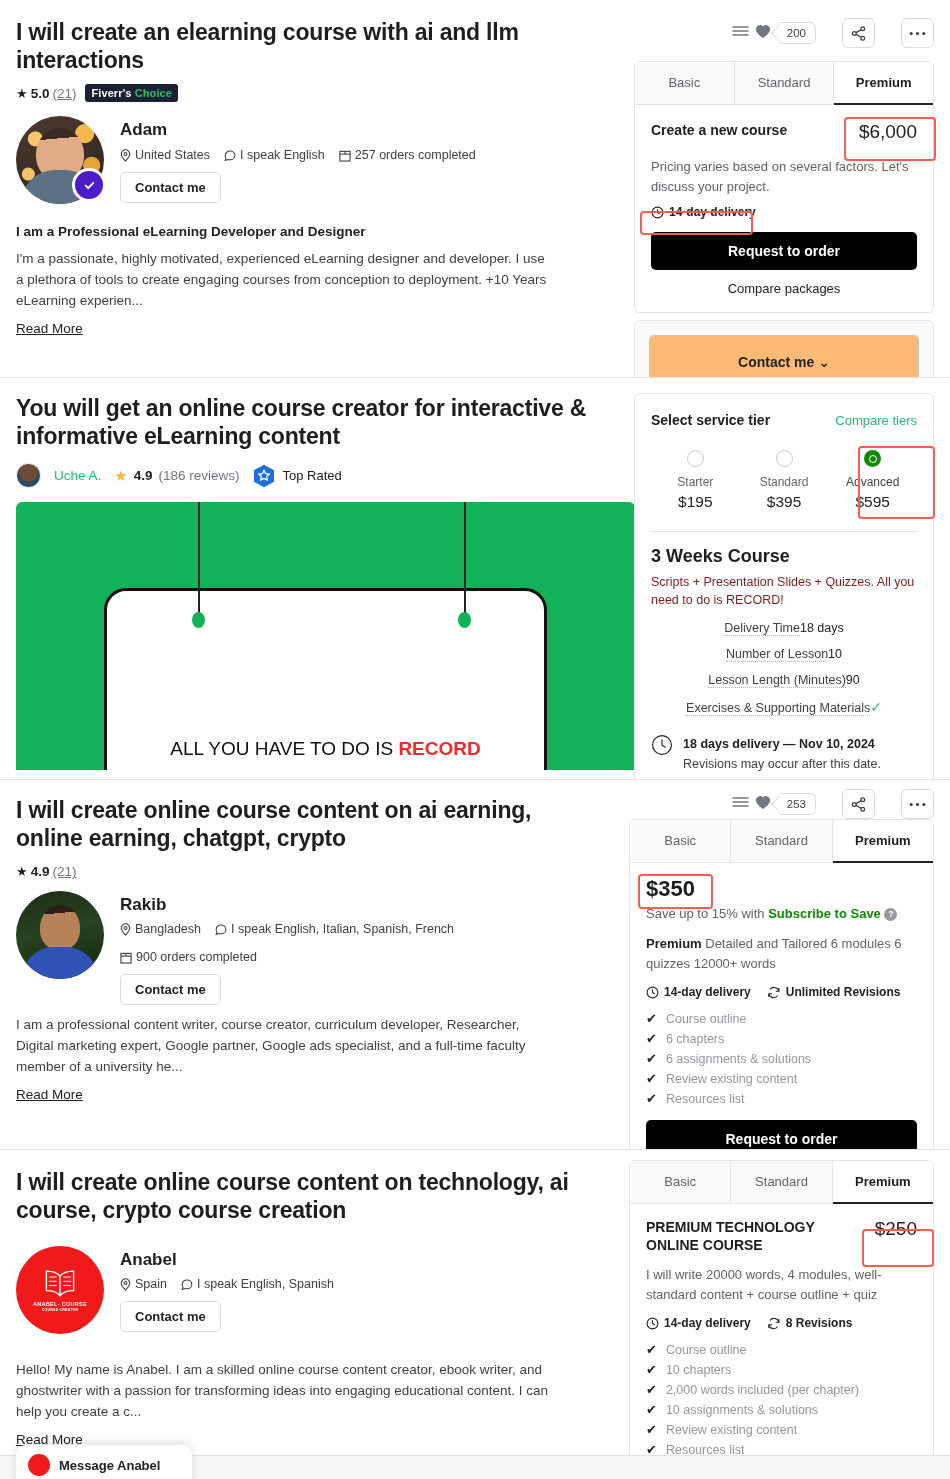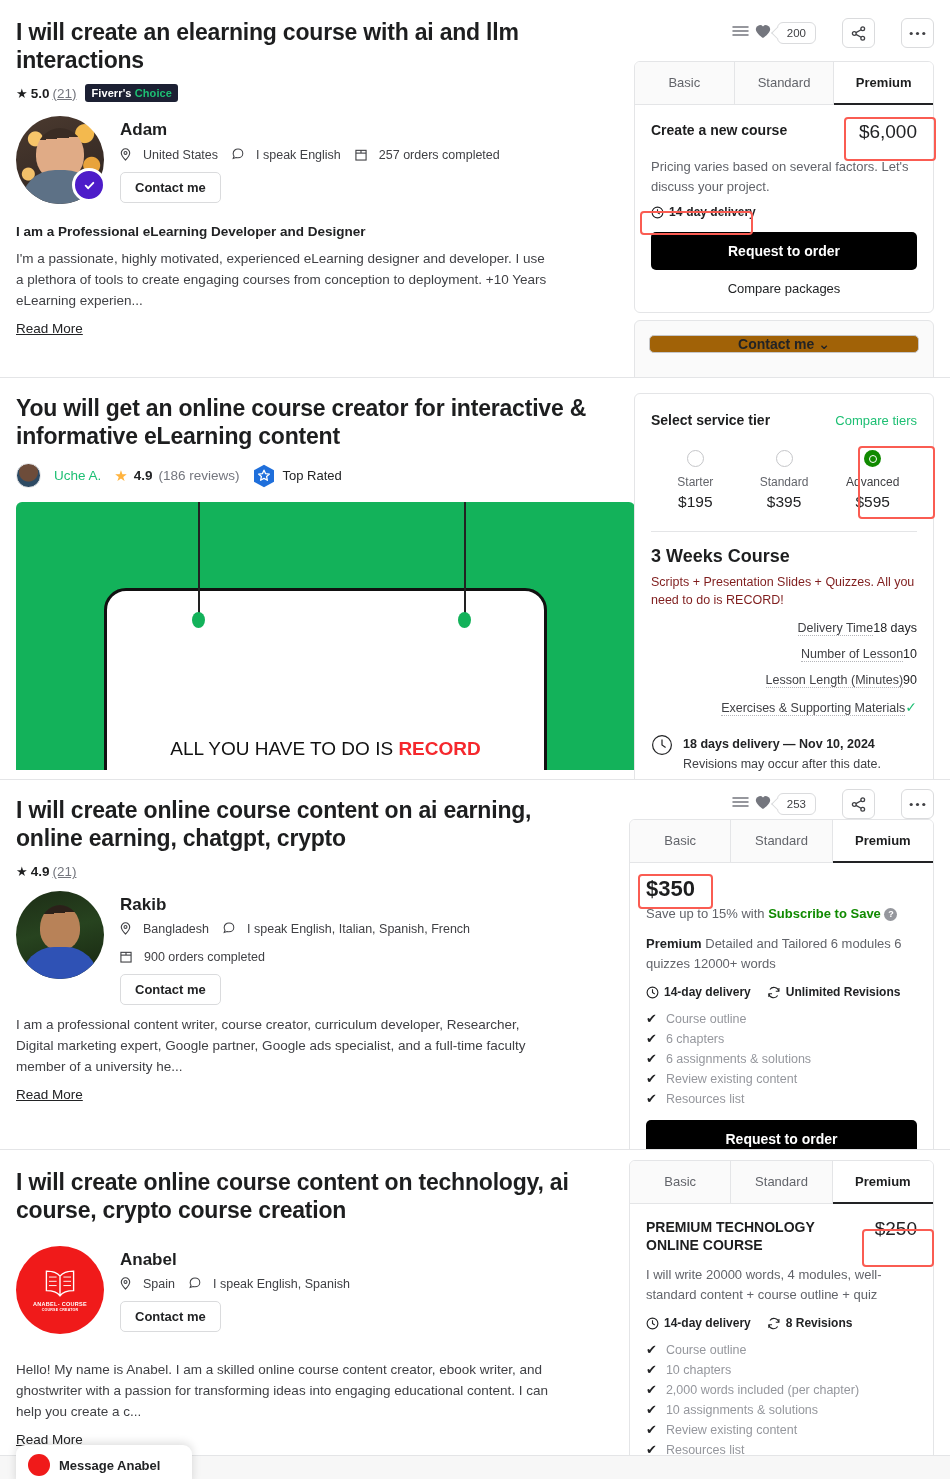--- a/index.html
+++ b/index.html
@@ -80,21 +80,21 @@
   .anabel-sub  { font-size:3.6px; font-weight:700; letter-spacing:.2px; margin-top:1px; }
 
   .verified-badge{
     position:absolute; right:-2px; bottom:2px; width:34px; height:34px;
     background:#4d1cc9; border-radius:50%; border:3px solid #fff;
     display:flex; align-items:center; justify-content:center; color:#fff;
   }
   .seller-info { padding-top:4px; }
   .seller-name { font-size:17px; font-weight:700; color:#1d1e1f; line-height:1.2;}
   .seller-meta { display:flex; flex-wrap:wrap; gap:14px; margin-top:7px; font-size:12.5px; color:#404145; align-items:center;}
-  .seller-meta .mi { display:flex; align-items:flex-start; gap:12px; }
+  .seller-meta .mi { display:flex; align-items:flex-end; gap:4px; }
   .contact-btn{
     margin-top:10px; display:inline-block; border:1px solid #dadbdd; border-radius:5px;
     padding:7px 14px; font-size:13px; font-weight:600; color:#222325; background:#fff;
   }
   .desc-head { margin-top:20px; font-size:13.5px; font-weight:700; color:#222325;}
   .desc-body { margin-top:10px; font-size:13.5px; line-height:1.55; color:#404145; max-width:535px;}
   .read-more { margin-top:9px; display:inline-block; font-size:13.5px; color:#222325; text-decoration:underline; font-weight:400;}
 
   
   .actions { position:absolute; right:16px; top:18px; display:flex; gap:26px; }
@@ -138,22 +138,22 @@
   .compare-link{ margin-top:11px; text-align:center; font-size:13px; color:#222325;}
   .feat-list{ margin-top:12px; display:flex; flex-direction:column; gap:5px; }
   .feat{ display:flex; align-items:center; gap:9px; font-size:12.5px; color:#95979d; }
   .feat .ck{ color:#222325; font-size:13px; font-weight:700; }
 
   .contact-panel{
     position:absolute; right:16px; width:300px; background:#fafafa;
     border:1px solid #e4e5e7; border-radius:6px; padding:14px;
   }
   .contact-wide{
-    border:1px solid #c5c6c9; border-radius:5px; background:#a16207; text-align:center;
-    padding:0 0; font-size:14px; font-weight:700; color:#222325;
+    border:1px solid #c5c6c9; border-radius:5px; background:#fdba74; text-align:center;
+    padding:18px 0; font-size:14px; font-weight:700; color:#222325;
   }
 
   
   .hl{ position:absolute; border:2.5px solid #fa5c52; border-radius:4px; pointer-events:none; z-index:30;}
 
   
   .tier-panel{
     position:absolute; right:16px; width:300px; border:1px solid #e4e5e7;
     border-radius:6px; background:#fff; padding:18px 16px;
   }
@@ -171,21 +171,21 @@
   .tier.sel .radio::after{
     content:""; position:absolute; left:50%; top:50%; transform:translate(-50%,-50%);
     width:6px; height:6px; border-radius:50%; border:1.6px solid #fff;
   }
   .tier .tname{ font-size:12px; color:#62646a; line-height:1.3;}
   .tier .tprice{ font-size:15.5px; color:#222325; margin-top:2px;}
   .tier.sel .tname{ color:#404145;}
   .tier-div{ height:1px; background:#e4e5e7; margin:14px 0 14px; }
   .tier-title{ font-size:18px; font-weight:700; color:#1d1e1f; }
   .tier-sub{ margin-top:6px; font-size:12.5px; line-height:1.5; color:#7f1d1d;}
-  .spec{ display:flex; justify-content:flex-end; align-items:baseline; margin-top:11px; font-size:12.5px; color:#404145;}
+  .spec{ display:flex; justify-content:center; align-items:baseline; margin-top:11px; font-size:12.5px; color:#404145;}
   .spec .k{ border-bottom:1px dotted #b5b6ba; }
   .spec .v{ color:#222325; }
   .spec .v.ok{ color:#1dbf73; font-size:14px;}
   .delivery-note{ display:flex; gap:10px; margin-top:18px; align-items:flex-start;}
   .delivery-note .txt b{ font-size:12.5px; color:#222325; font-weight:700;}
   .delivery-note .txt div{ margin-top:5px; font-size:12.5px; color:#404145;}
 
   .banner{
     margin-top:14px; width:619px; background:#13b25a; border-radius:6px 6px 0 0;
     position:relative; overflow:hidden;

